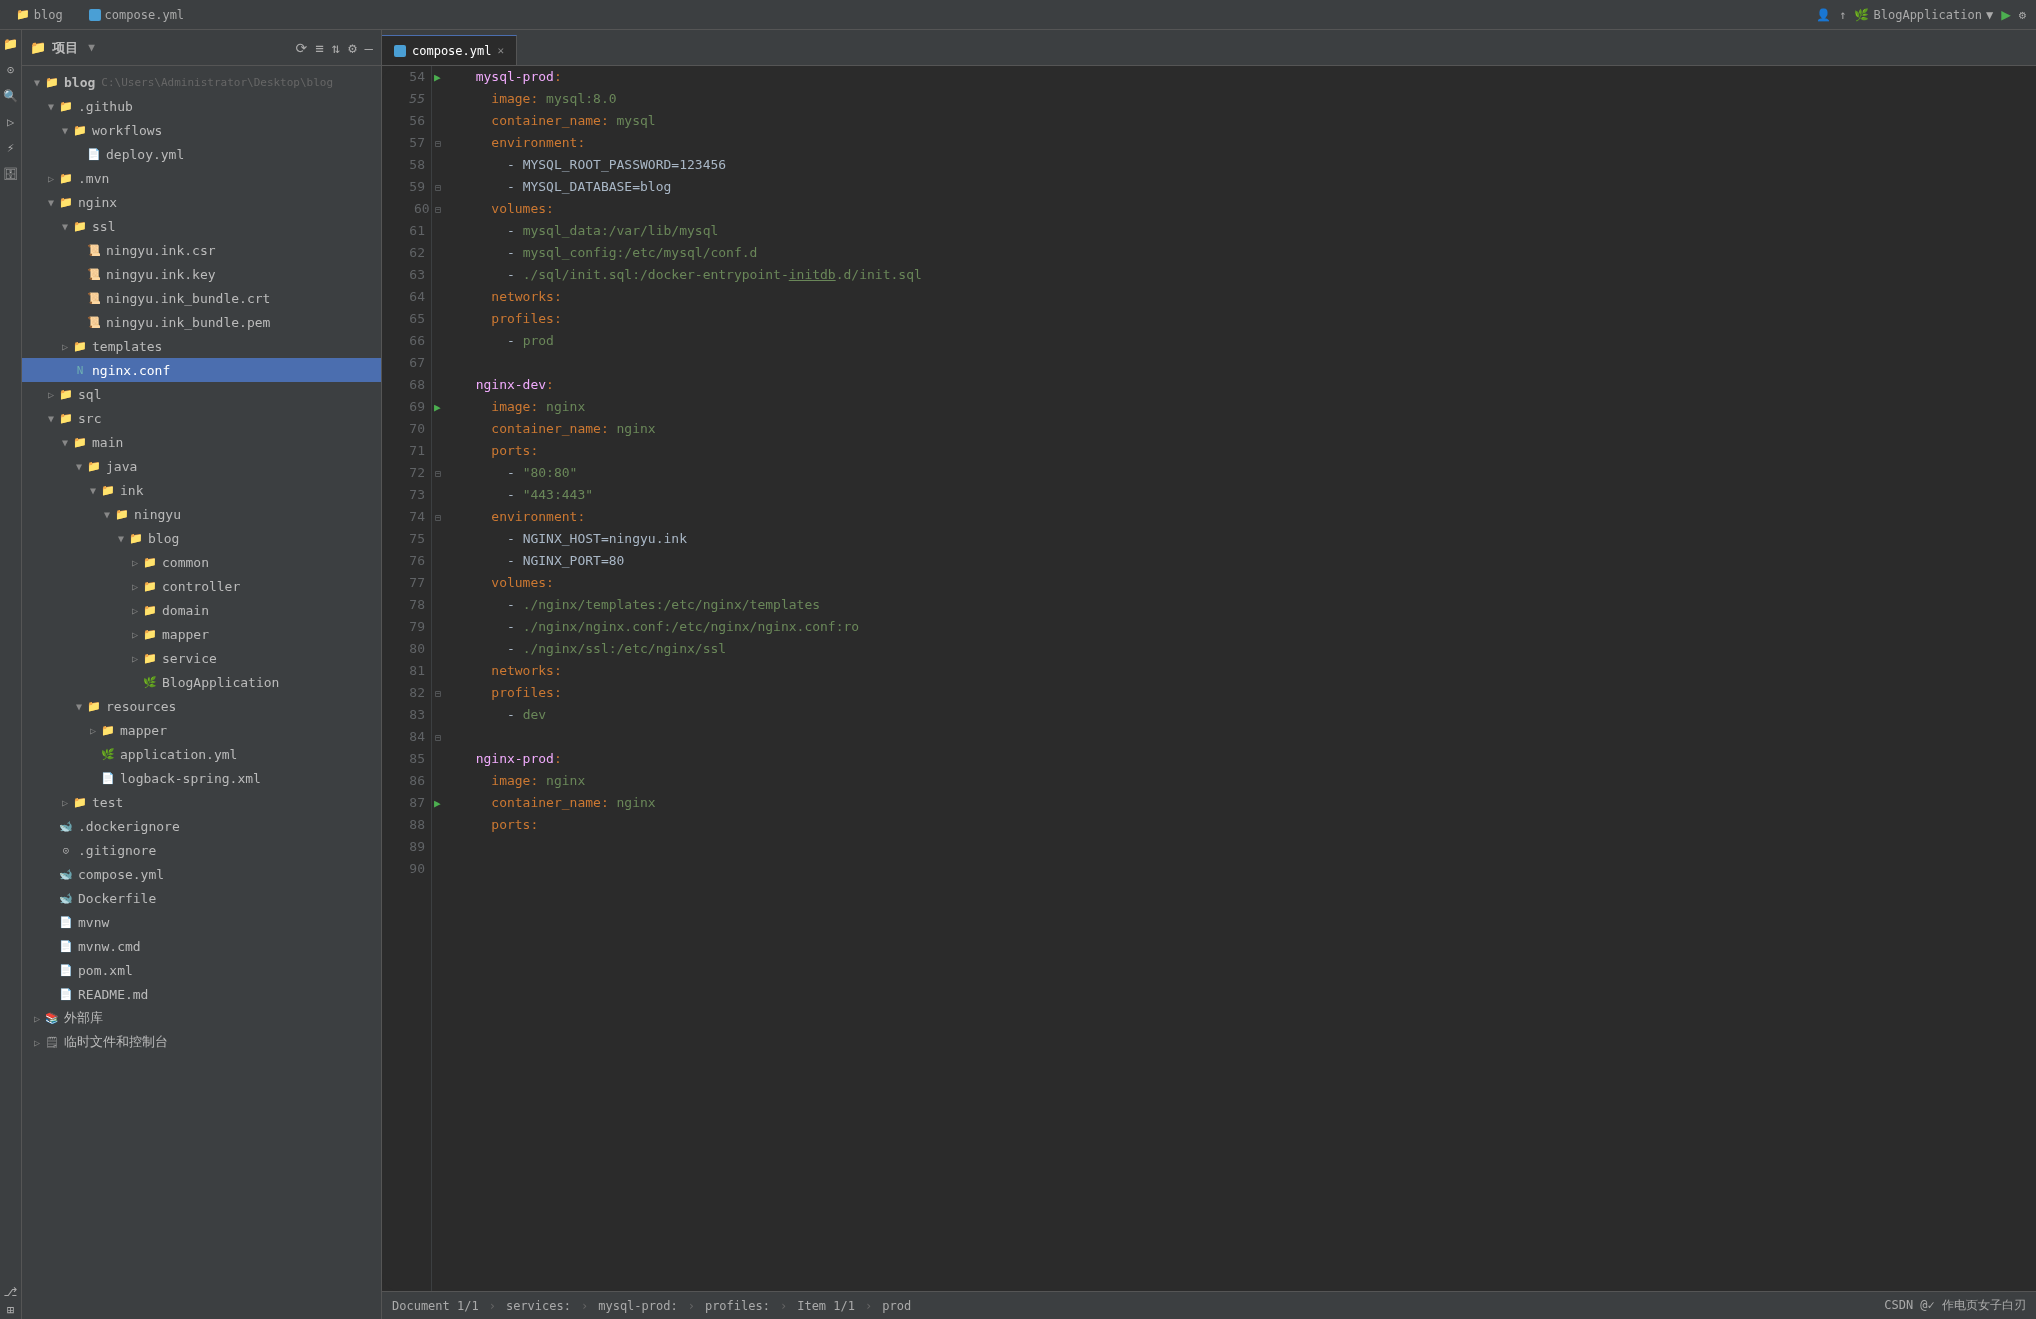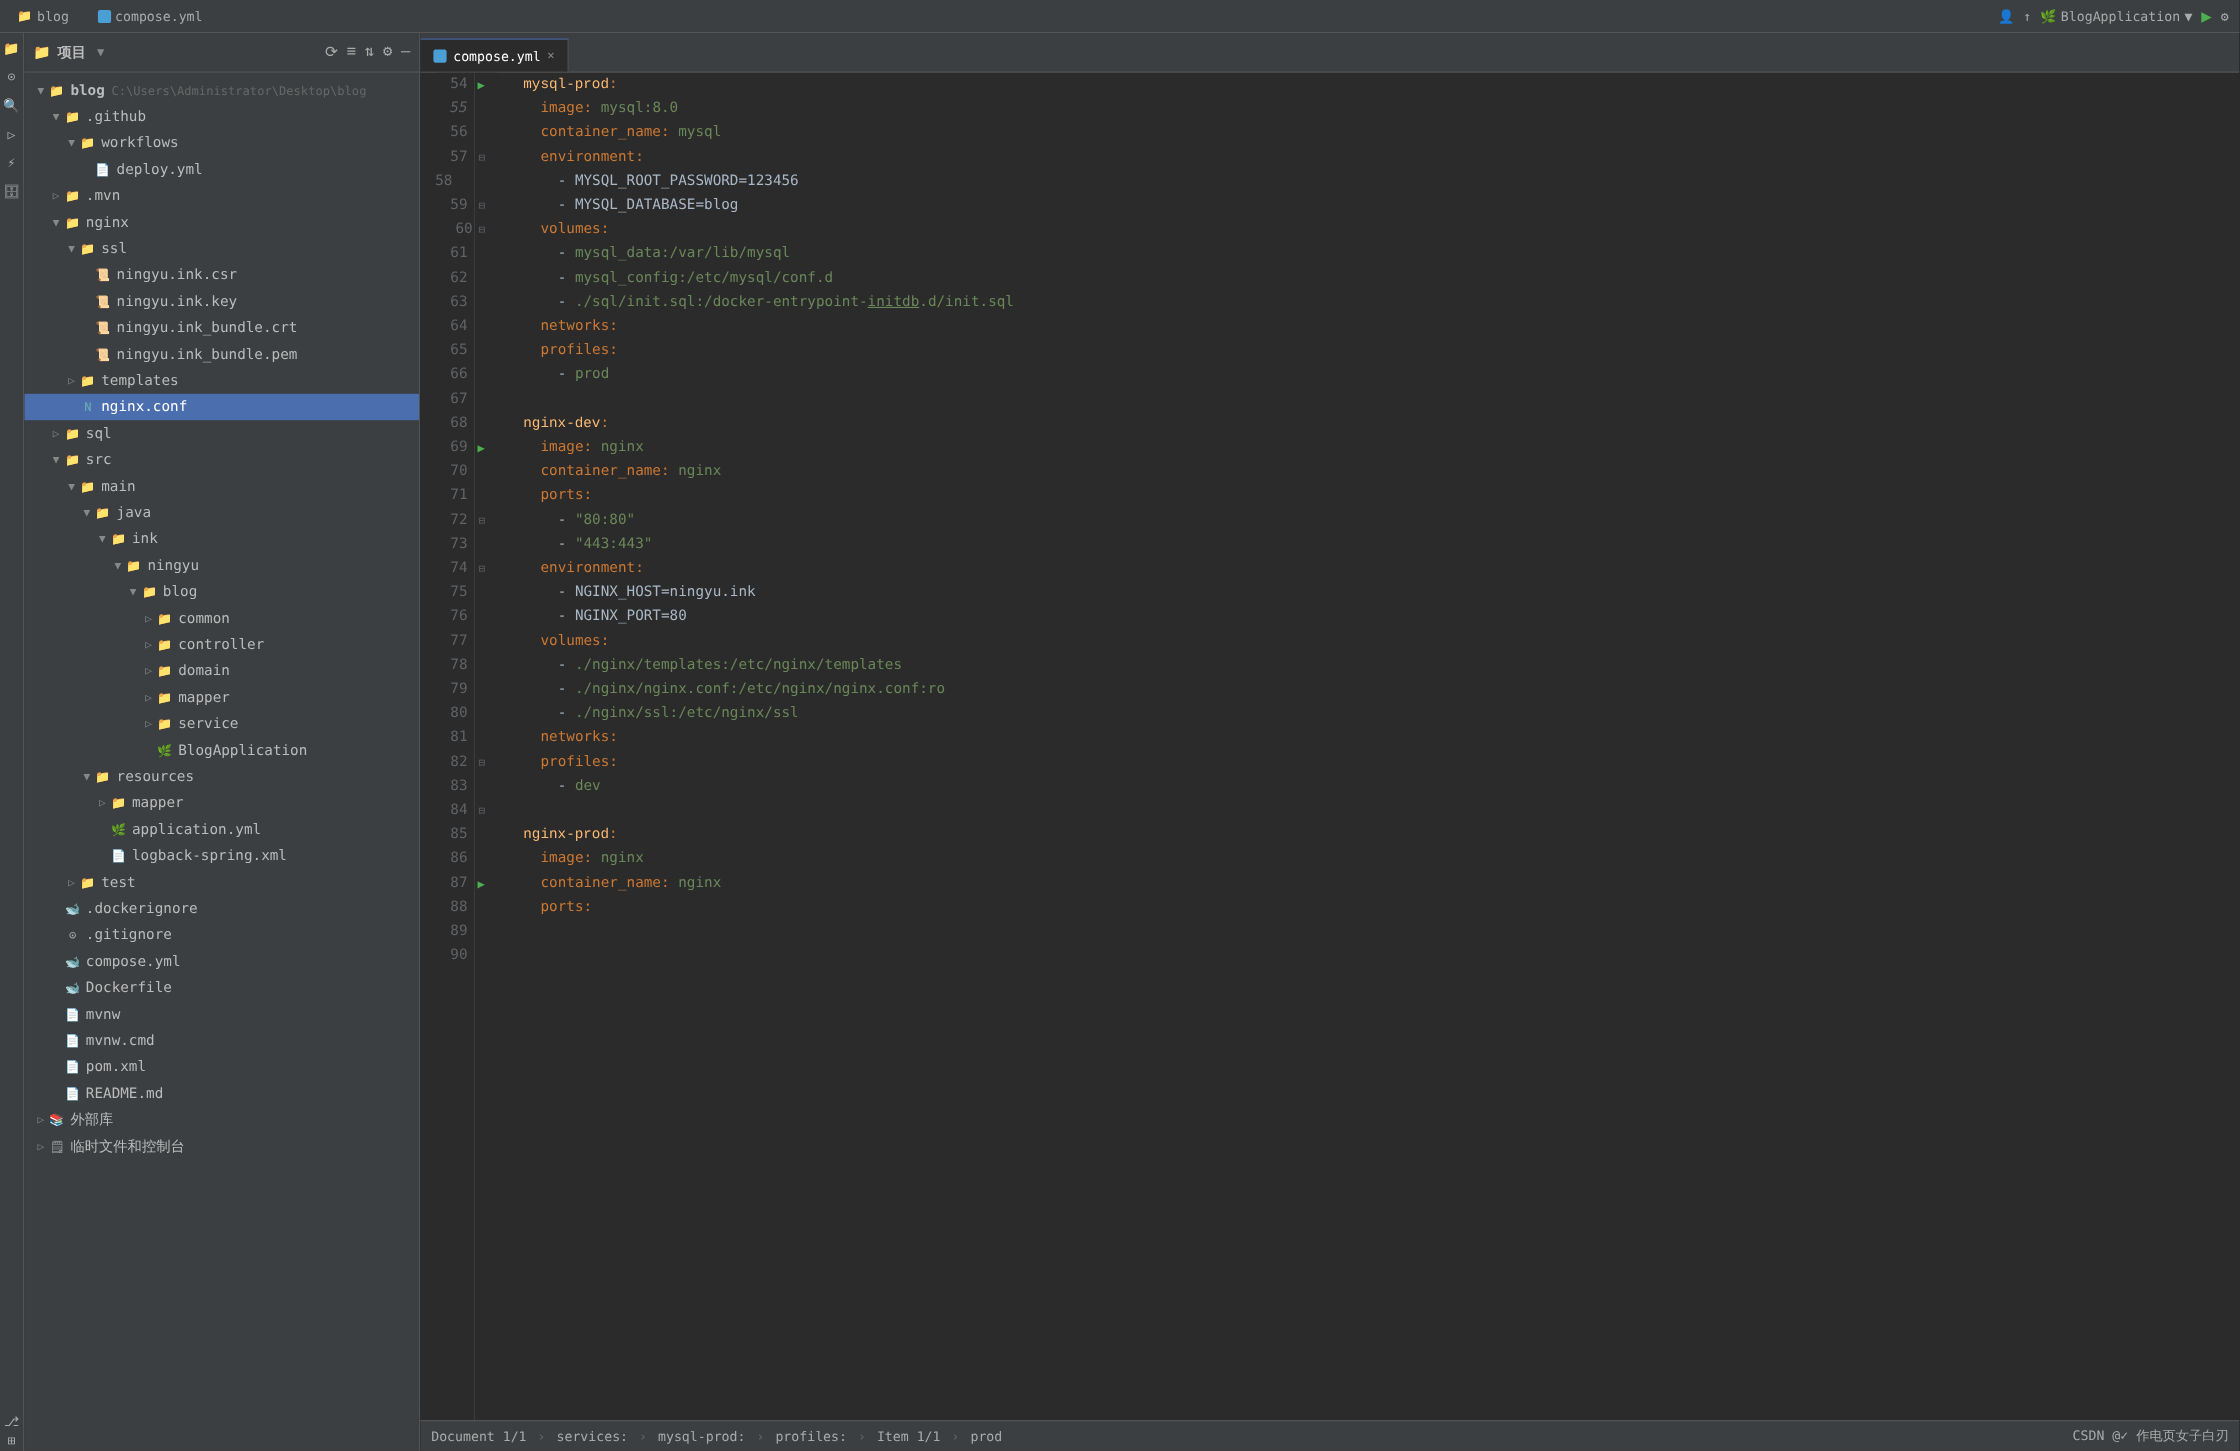--- a/index.html
+++ b/index.html
@@ -220,21 +220,21 @@
       height: 22px;
       white-space: pre;
       font-size: 13px;
       color: #a9b7c6;
     }
 
     
     .kw-key { color: #cc7832; }
     .kw-val { color: #6a8759; }
     .kw-str { color: #6a8759; }
-    .kw-service { color: #fdba74; font-family: Liberation Mono, monospace; }
+    .kw-service { color: #f0abfc; }
     .kw-plain { color: #a9b7c6; }
     .kw-env { color: #a9b7c6; }
 
     
     .status-bar {
       height: 28px;
       background: #3c3f41;
       border-top: 1px solid #555;
       display: flex;
       align-items: center;
@@ -612,21 +612,21 @@
       </div>
     </div>
 
     <div class="code-editor">
 
       <div class="line-numbers">
         <div style="height:22px;">54</div>
         <div style="height:22px;font-style:italic;">55</div>
         <div style="height:22px;">56</div>
         <div style="height:22px;">57</div>
-        <div style="height:22px;text-align:center;">58</div>
+        <div style="height:22px;">58</div>
         <div style="height:22px;">59</div>
         <div style="height:22px;padding-left:32px;">60</div>
         <div style="height:22px;">61</div>
         <div style="height:22px;">62</div>
         <div style="height:22px;">63</div>
         <div style="height:22px;">64</div>
         <div style="height:22px;padding-left:20px;">65</div>
         <div style="height:22px;">66</div>
         <div style="height:22px;">67</div>
         <div style="height:22px;">68</div>

